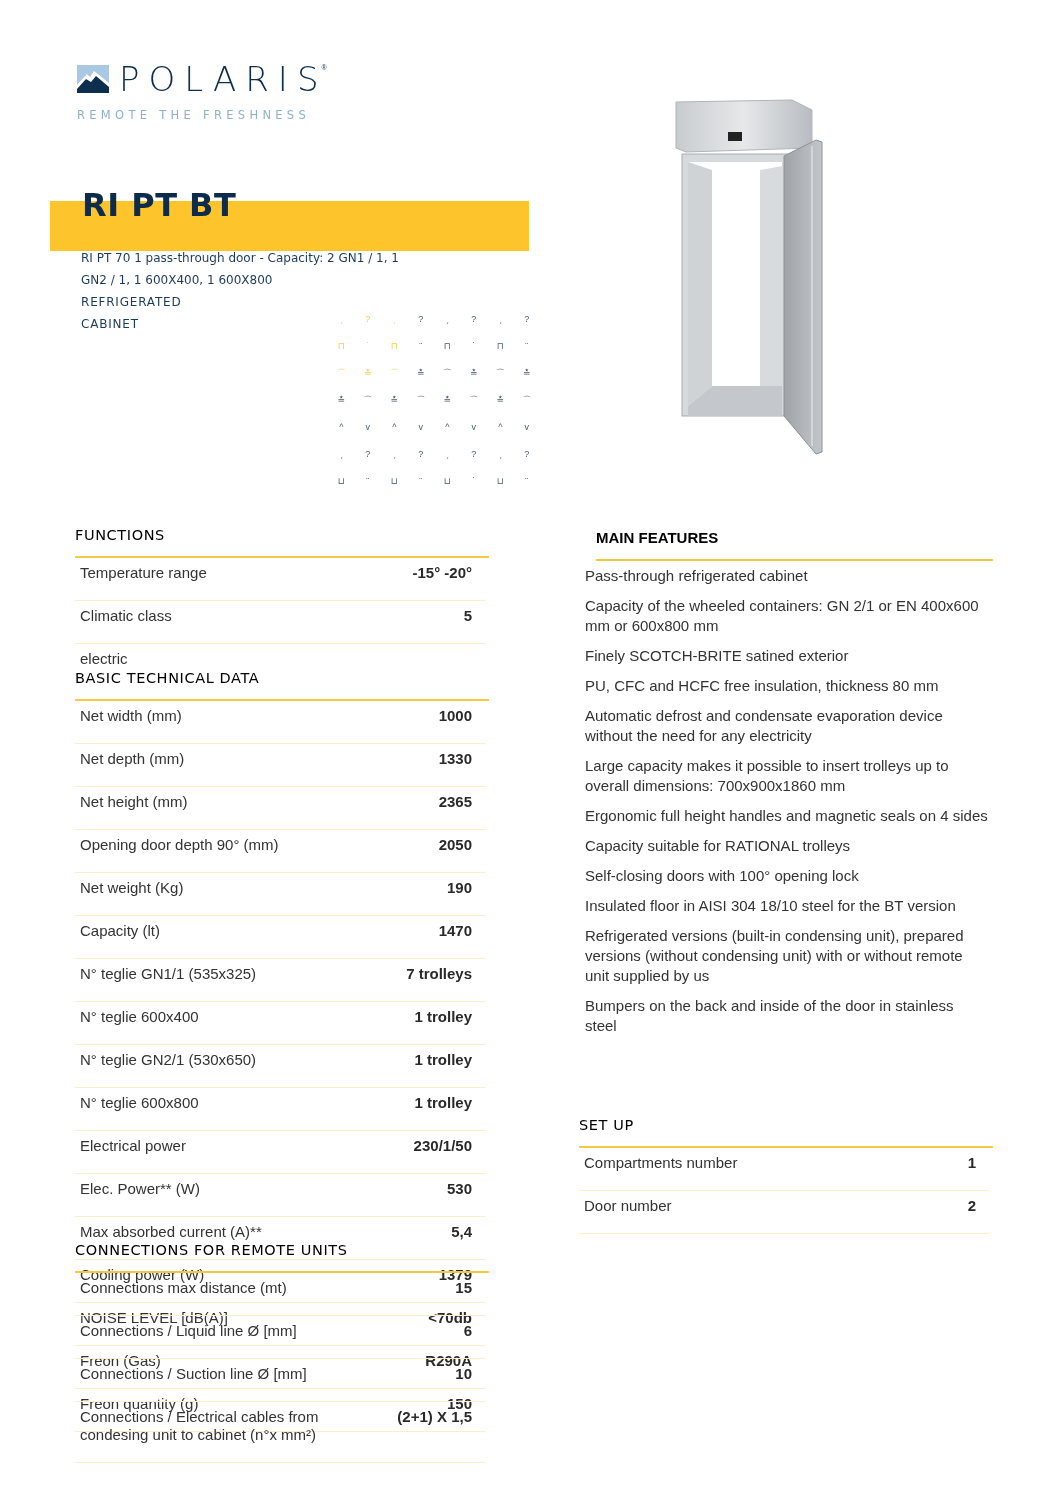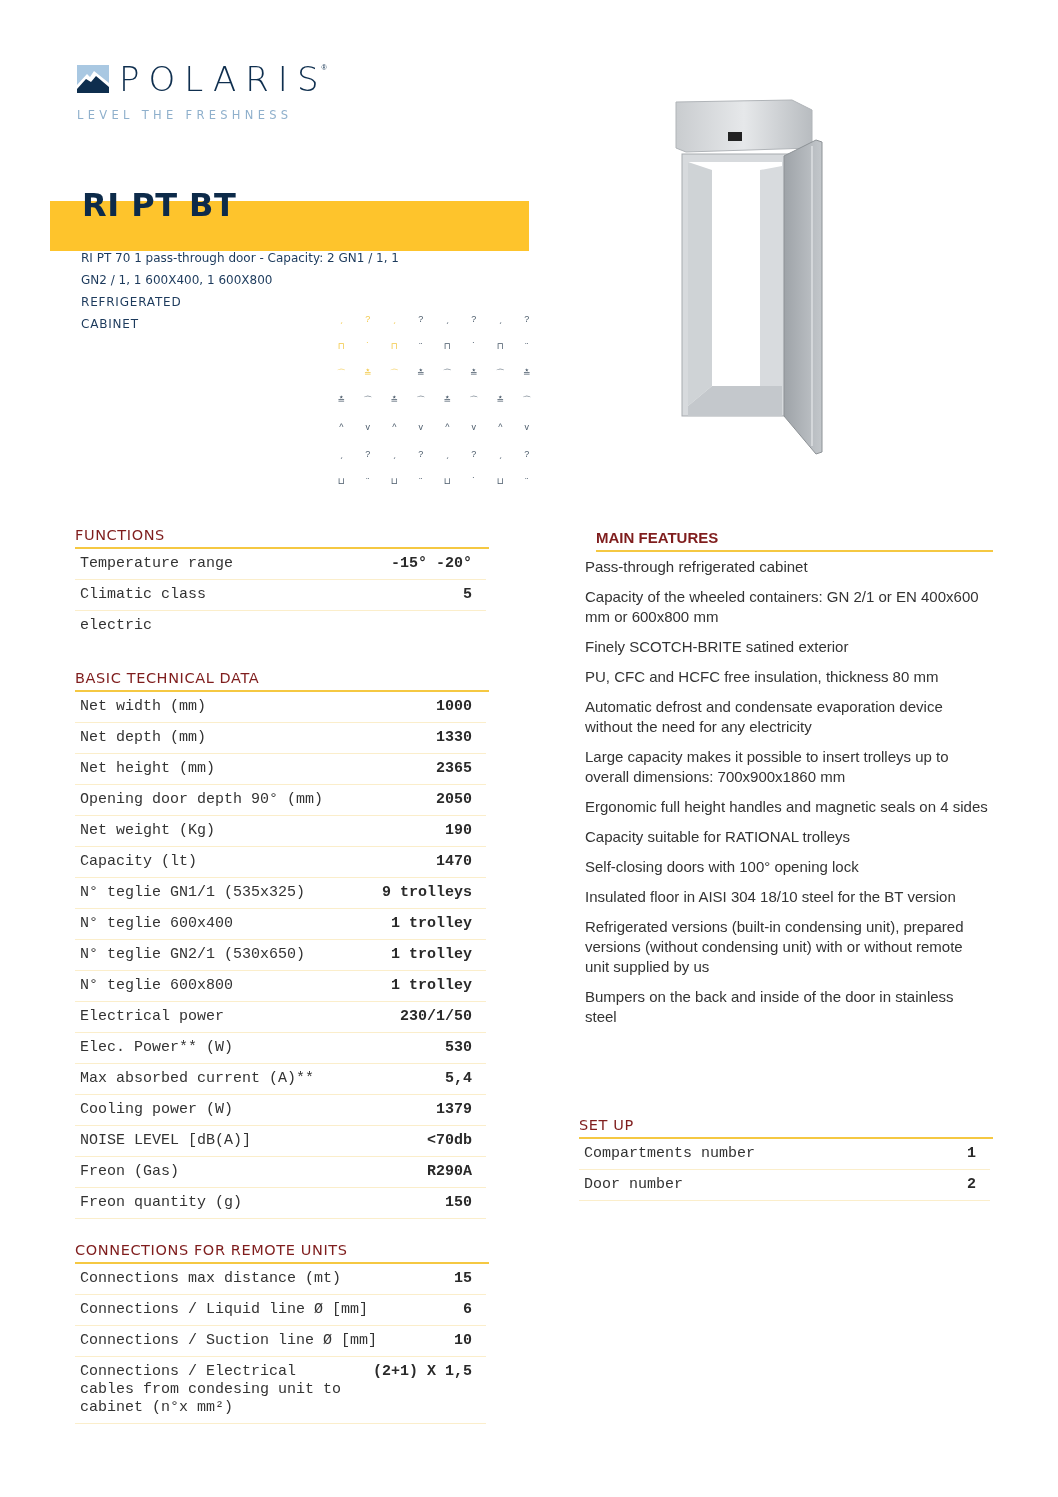--- a/index.html
+++ b/index.html
@@ -24,23 +24,23 @@
   
   .glyphs { position: absolute; left: 328px; top: 312px; display: grid; grid-template-columns: repeat(8, 26.5px); grid-auto-rows: 27px; }
   .glyphs span { font-size: 9px; color: #4a5a6a; text-align: center; line-height: 14px; }
   .glyphs span.y { color: #f2c94a; }
 
   
   .product { position: absolute; left: 672px; top: 96px; width: 156px; height: 360px; }
 
   
   .section { position: absolute; }
-  .sec-title { font-family: "DejaVu Sans", sans-serif; font-size: 14.5px; color: #7f1d1d; letter-spacing: 0.6px; padding-bottom: 4px; border-bottom: 2px solid #f5c842; }
+  .sec-title { font-family: "DejaVu Sans", sans-serif; font-size: 14.5px; color: #000000; letter-spacing: 0.6px; padding-bottom: 13px; border-bottom: 2px solid #f5c842; }
   .sec-title.bold { font-family: "Liberation Sans", sans-serif; font-weight: bold; font-size: 15px; letter-spacing: 0; margin-left: 17px; }
-  .row { display: flex; justify-content: space-between; align-items: flex-start; border-bottom: 1px solid #fbeecb; padding: 6px 14px 6px 5px; font-size: 15px; line-height: 18px; min-height: 30.7px; font-family: Liberation Mono, monospace; }
+  .row { display: flex; justify-content: space-between; align-items: flex-start; border-bottom: 1px solid #fbeecb; padding: 6px 14px 18px 5px; font-size: 15px; line-height: 18px; min-height: 30.7px; }
   .row .val { font-weight: bold; color: #2a2a2a; text-align: right; white-space: nowrap; }
   .row .lbl { color: #333; }
   .row.nob { border-bottom: none; }
 
   .left { left: 75px; width: 414px; }
   .left .row { margin-right: 3px; }
   .right { left: 579px; width: 414px; }
   .right .row { margin-right: 3px; }
 
   .feat { padding: 5px 5px 5px 6px; font-size: 15px; line-height: 20px; color: #333; border-bottom: none; }
@@ -53,21 +53,21 @@
     <div class="logo-mark">
       <svg width="32" height="28" viewBox="0 0 32 28">
         <rect x="0" y="0" width="32" height="28" fill="#a9c8e2"></rect>
         <polygon points="0,20 10,9 13,12 17,6 32,18 32,28 0,28" fill="#ffffff"></polygon>
         <polygon points="0,24 9,14 14,17 19,11 32,22 32,28 0,28" fill="#0e2e4e"></polygon>
       </svg>
     </div>
     <span class="logo-name">POLARIS</span>
     <span class="logo-reg">®</span>
   </div>
-  <div class="logo-tag">LEVEL THE FRESHNESS</div>
+  <div class="logo-tag">REMOTE THE FRESHNESS</div>
 </div>
 
 <div class="banner"></div>
 <h1 class="title">RI PT BT</h1>
 
 <div class="subtitle">
   <div>RI PT 70 1 pass-through door - Capacity: 2 GN1 / 1, 1</div>
   <div>GN2 / 1, 1 600X400, 1 600X800</div>
   <div class="l3">REFRIGERATED</div>
   <div class="l3">CABINET</div>
@@ -203,21 +203,21 @@
       <div class="row">
         <span class="lbl">Net weight (Kg)</span>
         <span class="val">190</span>
       </div>
       <div class="row">
         <span class="lbl">Capacity (lt)</span>
         <span class="val">1470</span>
       </div>
       <div class="row">
         <span class="lbl">N° teglie GN1/1 (535x325)</span>
-        <span class="val">9 trolleys</span>
+        <span class="val">7 trolleys</span>
       </div>
       <div class="row">
         <span class="lbl">N° teglie 600x400</span>
         <span class="val">1 trolley</span>
       </div>
       <div class="row">
         <span class="lbl">N° teglie GN2/1 (530x650)</span>
         <span class="val">1 trolley</span>
       </div>
       <div class="row">

